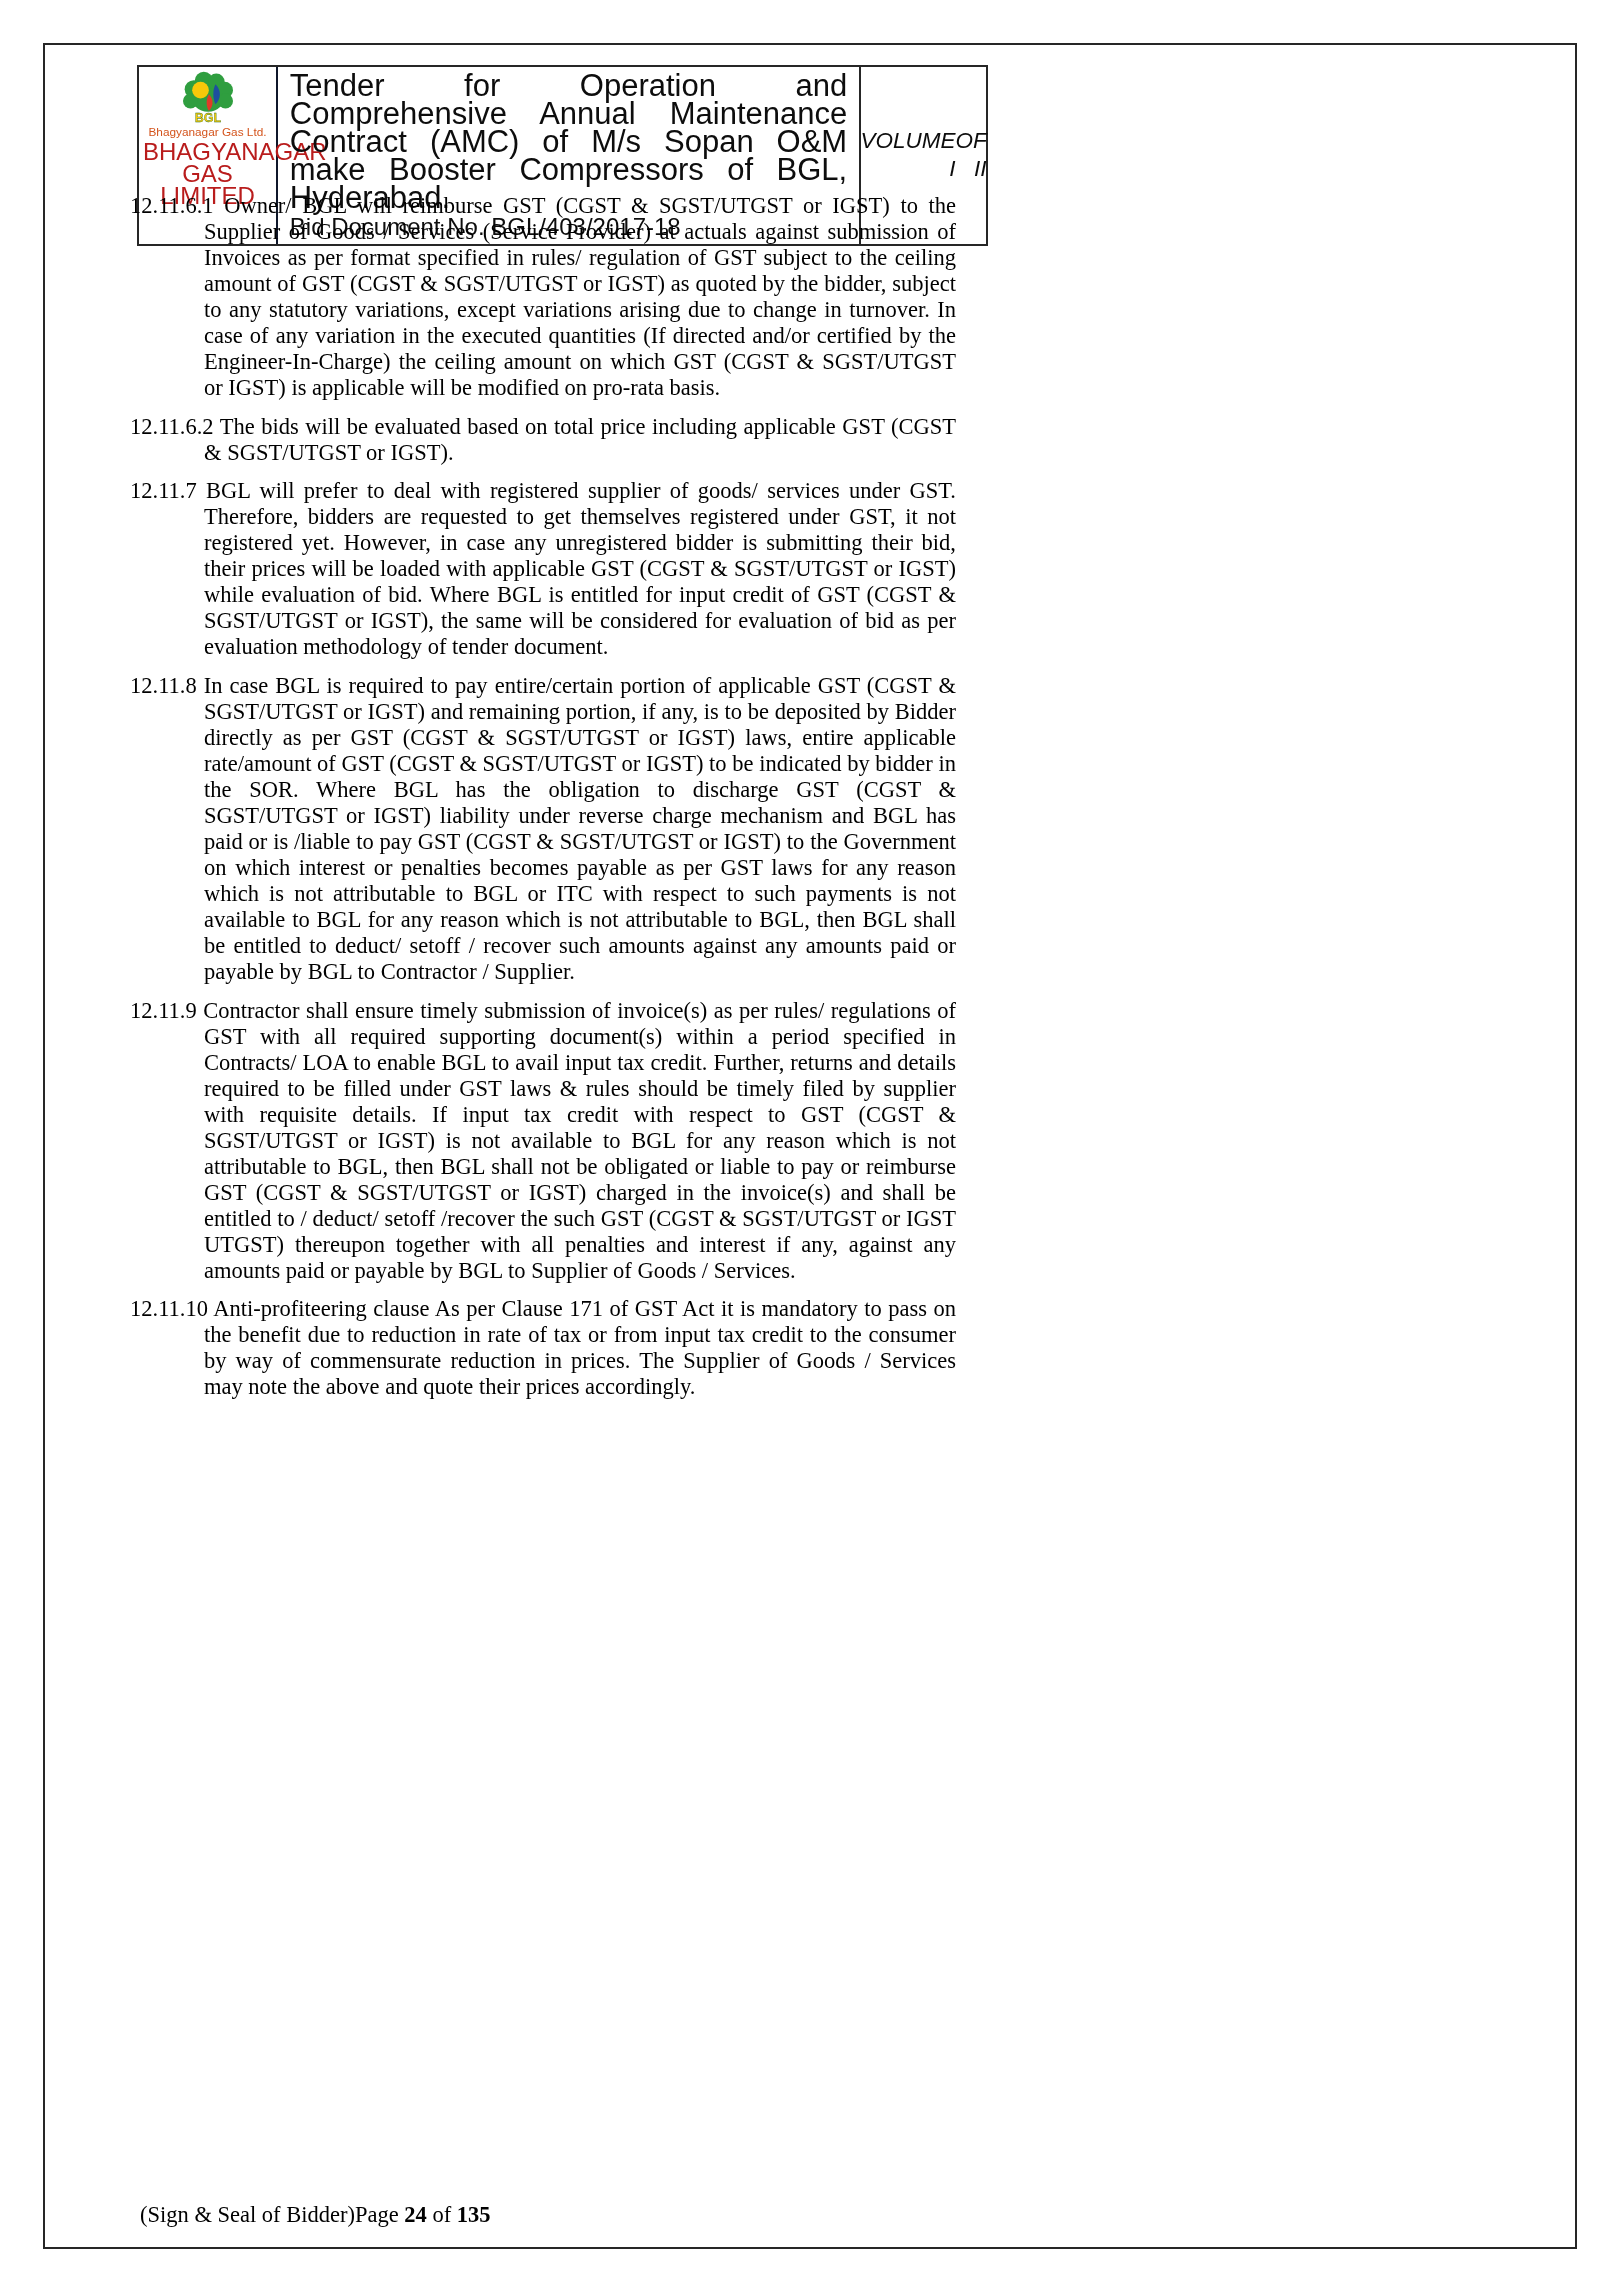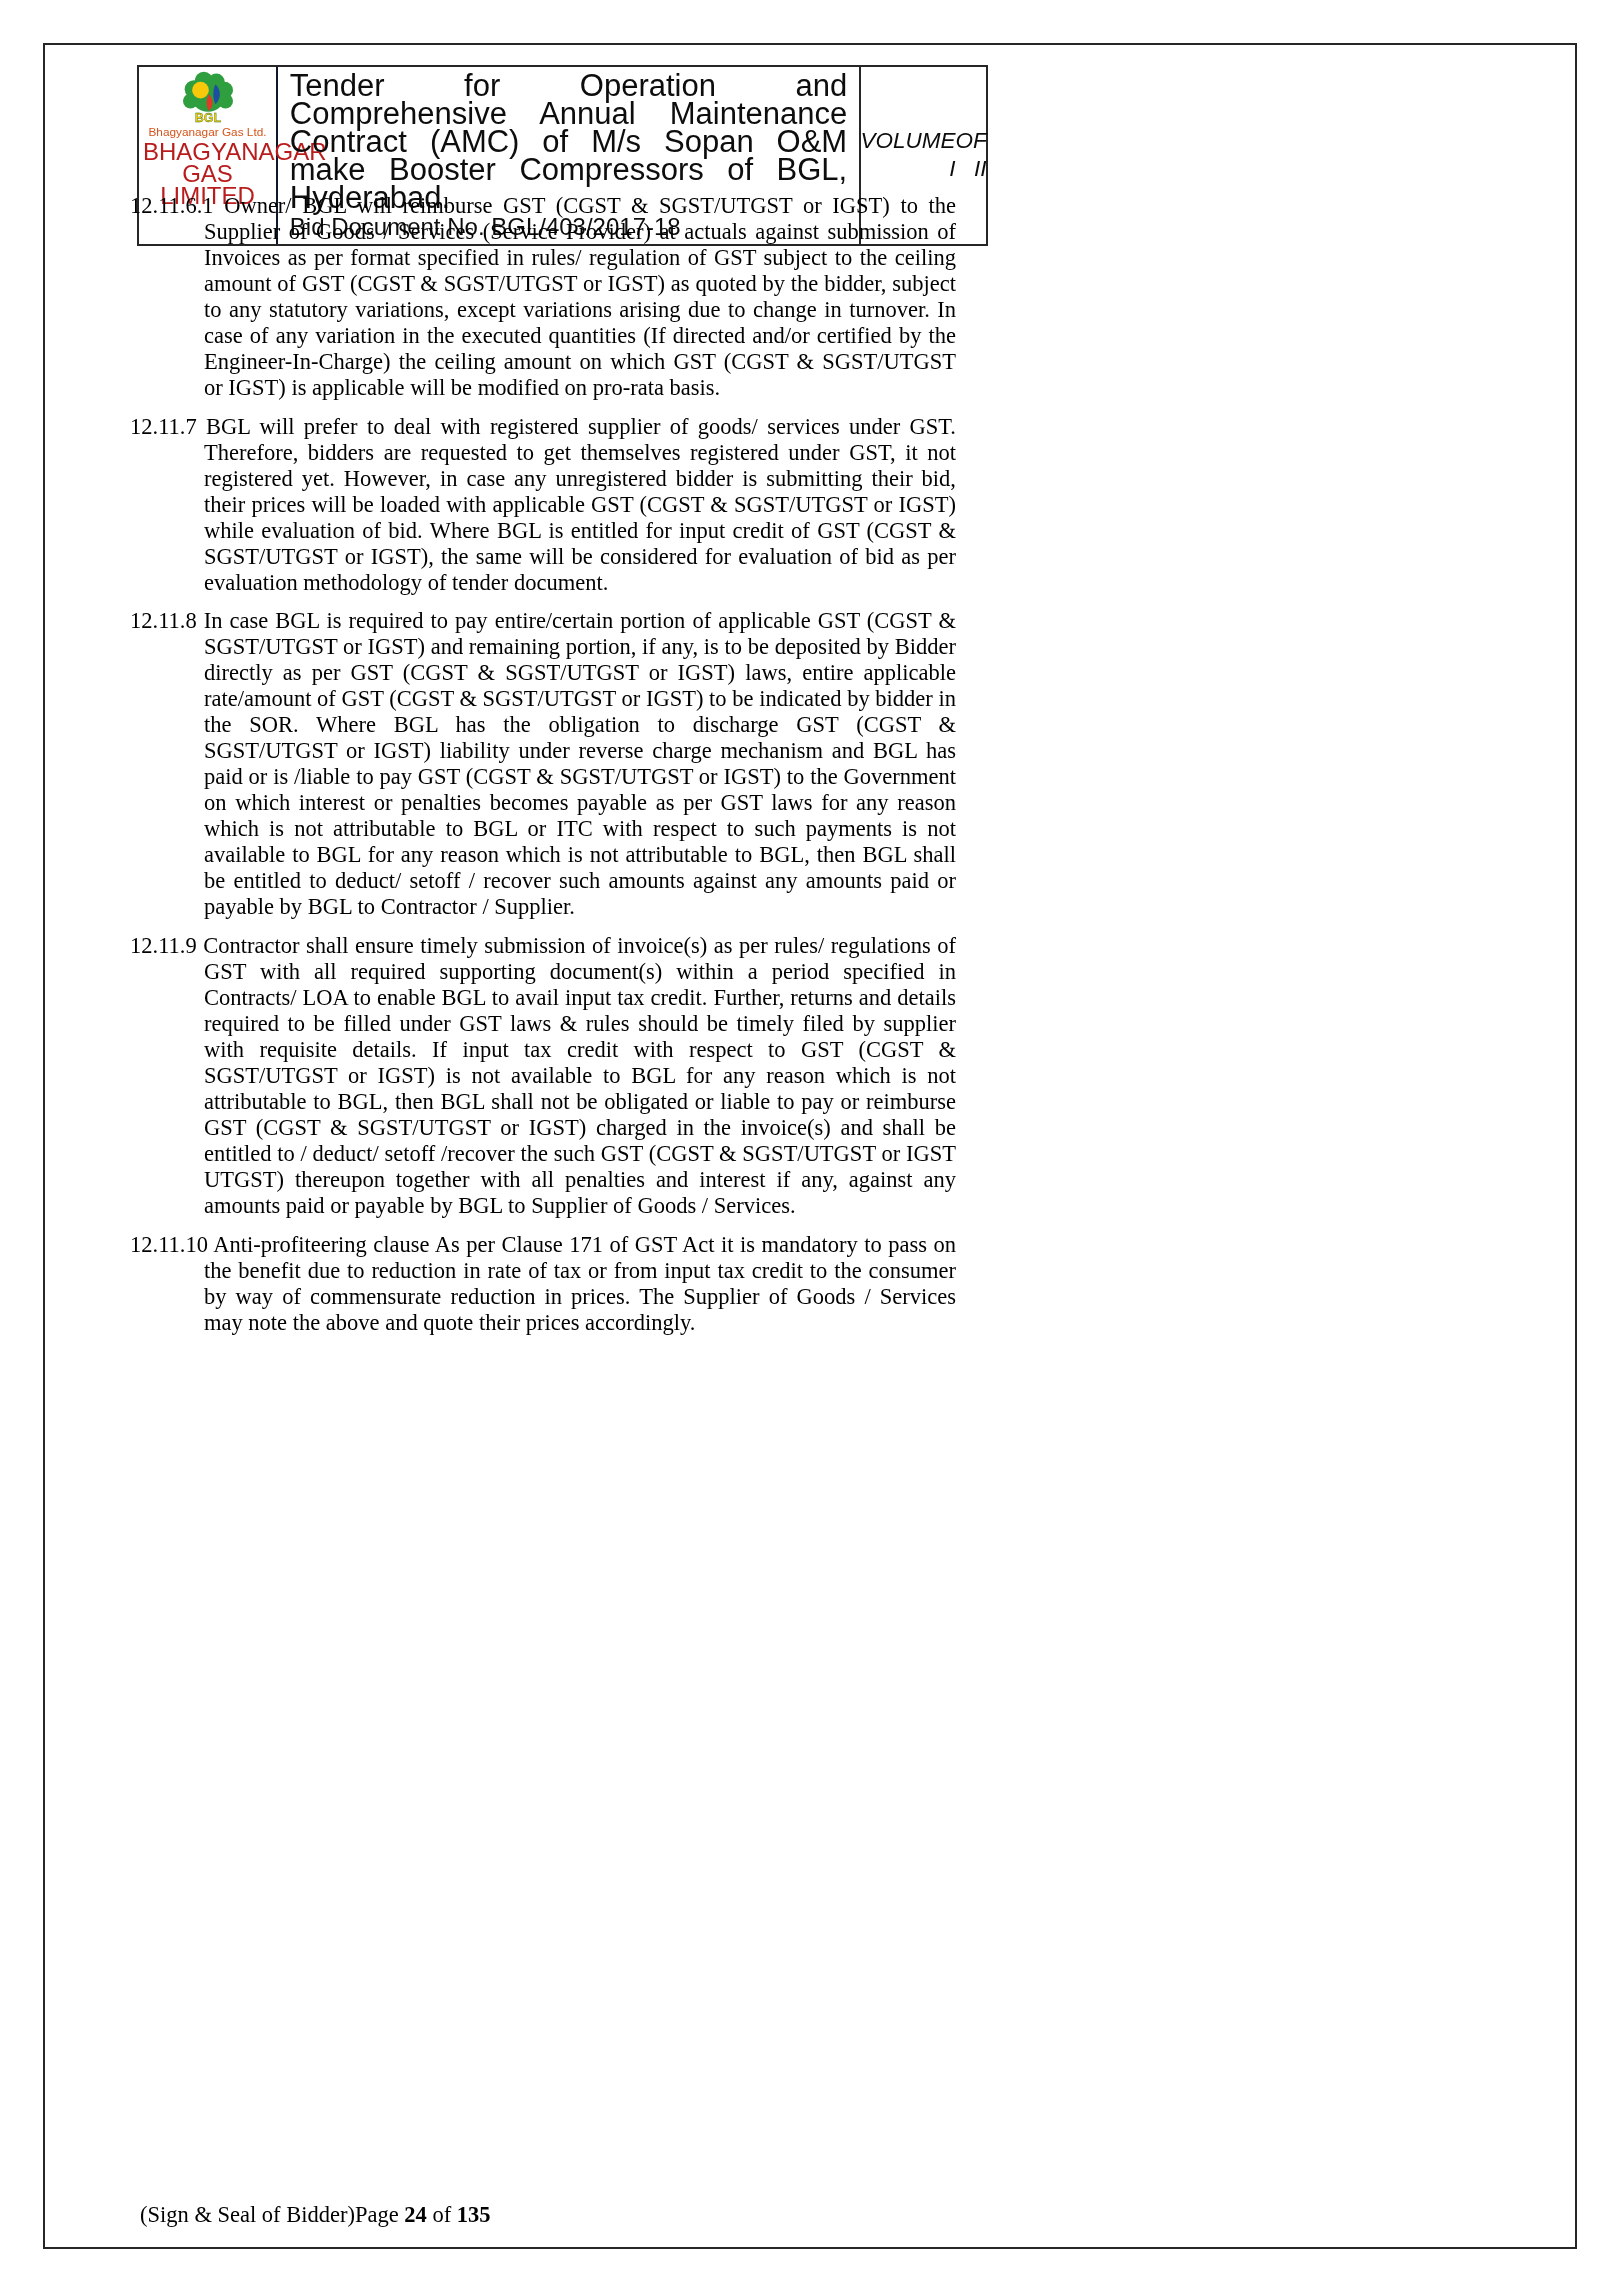--- a/index.html
+++ b/index.html
@@ -149,20 +149,24 @@
 
   </div>
 
   <div class="content">
 
     <p class="clause">
       <span class="clause-num">12.11.6.1</span>
       <span class="clause-text">Owner/ BGL will reimburse GST (CGST &amp; SGST/UTGST or IGST) to the Supplier of Goods / Services (Service Provider) at actuals against submission of Invoices as per format specified in rules/ regulation of GST subject to the ceiling amount of GST (CGST &amp; SGST/UTGST or IGST) as quoted by the bidder, subject to any statutory variations, except variations arising due to change in turnover. In case of any variation in the executed quantities (If directed and/or certified by the Engineer-In-Charge) the ceiling amount on which GST (CGST &amp; SGST/UTGST or IGST) is applicable will be modified on pro-rata basis.</span>
     </p>
 
+    <p class="clause">
+      <span class="clause-num">12.11.6.2</span>
+      <span class="clause-text">The bids will be evaluated based on total price including applicable GST (CGST &amp; SGST/UTGST or IGST).</span>
+    </p>
 
     <p class="clause">
       <span class="clause-num">12.11.7</span>
       <span class="clause-text">BGL will prefer to deal with registered supplier of goods/ services under GST. Therefore, bidders are requested to get themselves registered under GST, it not registered yet. However, in case any unregistered bidder is submitting their bid, their prices will be loaded with applicable GST (CGST &amp; SGST/UTGST or IGST) while evaluation of bid. Where BGL is entitled for input credit of GST (CGST &amp; SGST/UTGST or IGST), the same will be considered for evaluation of bid as per evaluation methodology of tender document.</span>
     </p>
 
     <p class="clause">
       <span class="clause-num">12.11.8</span>
       <span class="clause-text">In case BGL is required to pay entire/certain portion of applicable GST (CGST &amp; SGST/UTGST or IGST) and remaining portion, if any, is to be deposited by Bidder directly as per GST (CGST &amp; SGST/UTGST or IGST) laws, entire applicable rate/amount of GST (CGST &amp; SGST/UTGST or IGST) to be indicated by bidder in the SOR. Where BGL has the obligation to discharge GST (CGST &amp; SGST/UTGST or IGST) liability under reverse charge mechanism and BGL has paid or is /liable to pay GST (CGST &amp; SGST/UTGST or IGST) to the Government on which interest or penalties becomes payable as per GST laws for any reason which is not attributable to BGL or ITC with respect to such payments is not available to BGL for any reason which is not attributable to BGL, then BGL shall be entitled to deduct/ setoff / recover such amounts against any amounts paid or payable by BGL to Contractor / Supplier.</span>
     </p>

